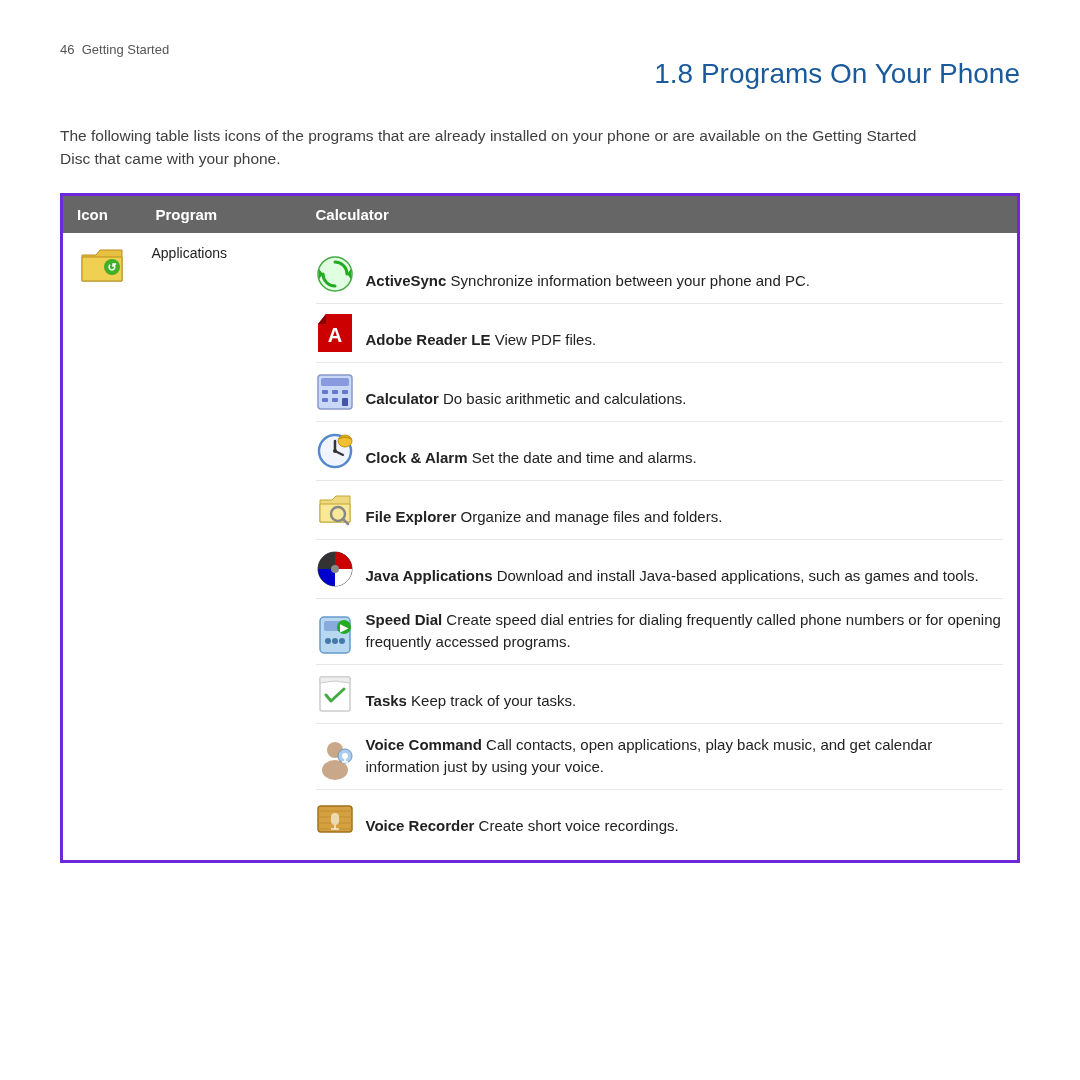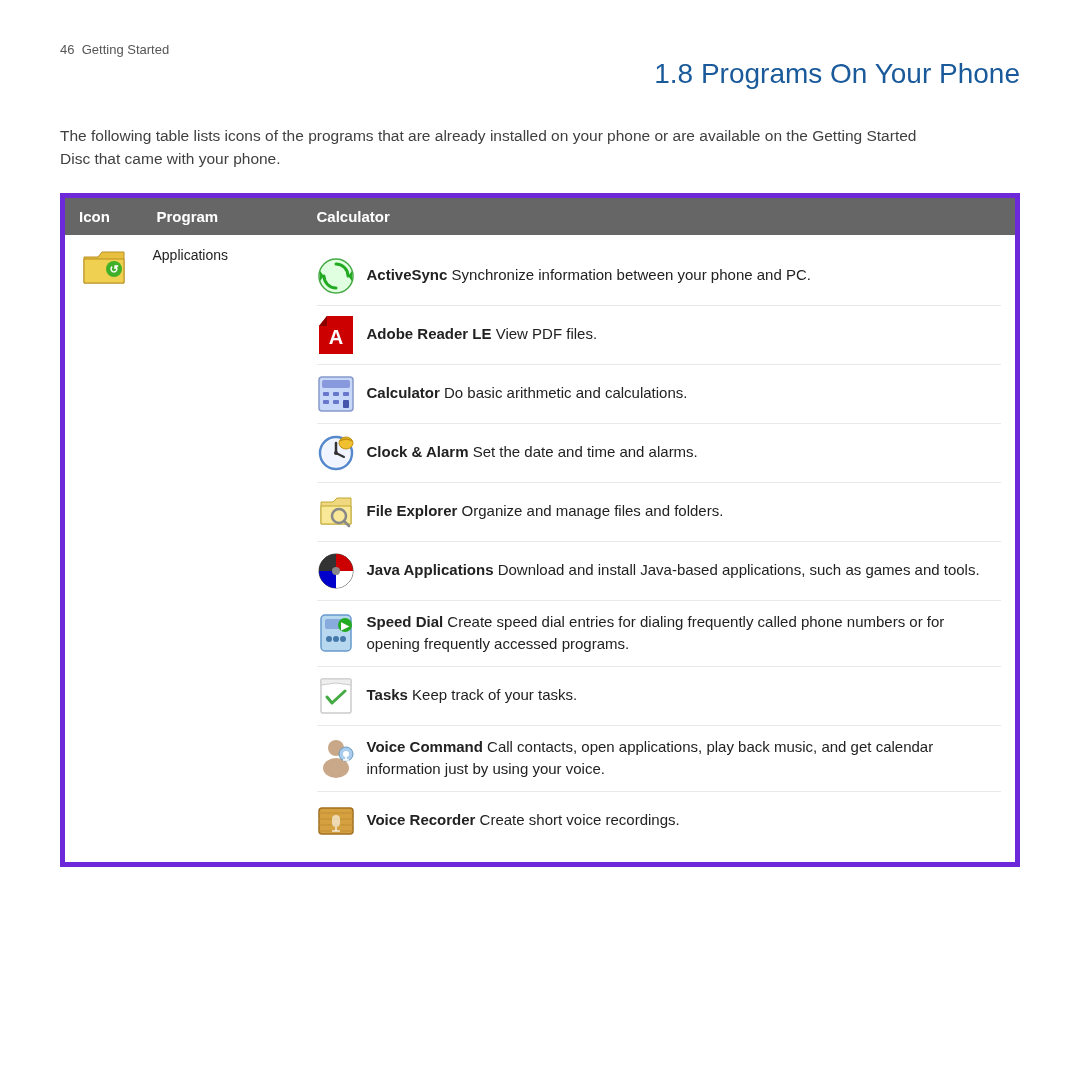--- a/index.html
+++ b/index.html
@@ -26,21 +26,21 @@
     .intro-text {
       font-size: 15.5px;
       color: #404040;
       line-height: 1.5;
       margin-bottom: 22px;
       max-width: 870px;
     }
     table {
       width: 100%;
       border-collapse: collapse;
-      border: 5px solid #6d28d9;
+      border: 3px solid #6d28d9;
     }
     thead tr {
       background: #666;
       color: #fff;
     }
     thead th {
       padding: 10px 14px;
       text-align: left;
       font-size: 15px;
       font-weight: bold;
@@ -65,21 +65,21 @@
     .desc-col {
       padding: 12px 14px;
       font-size: 15px;
       line-height: 1.5;
     }
     .app-row td {
       vertical-align: top;
     }
     .desc-entry {
       display: flex;
-      align-items: center;
+      align-items: flex-end;
       gap: 12px;
       padding: 10px 0;
       border-bottom: 1px solid #e8e8e8;
     }
     .desc-entry:last-child {
       border-bottom: none;
     }
     .desc-icon {
       width: 38px;
       height: 38px;

